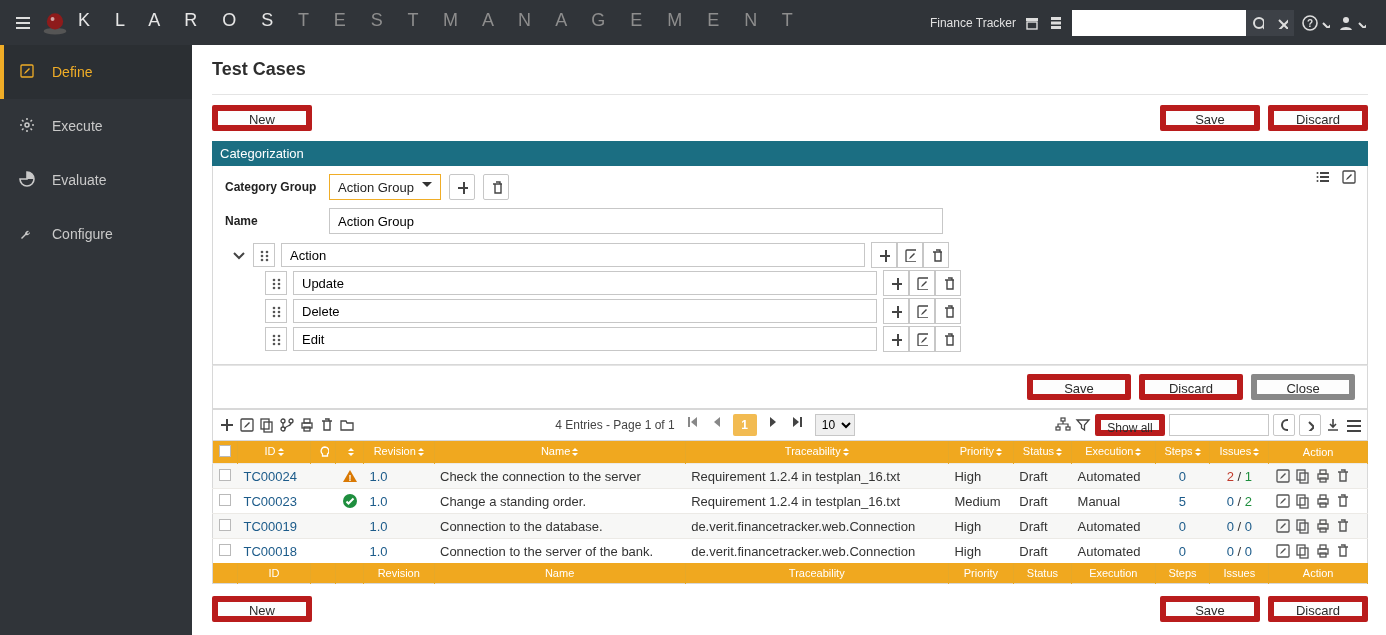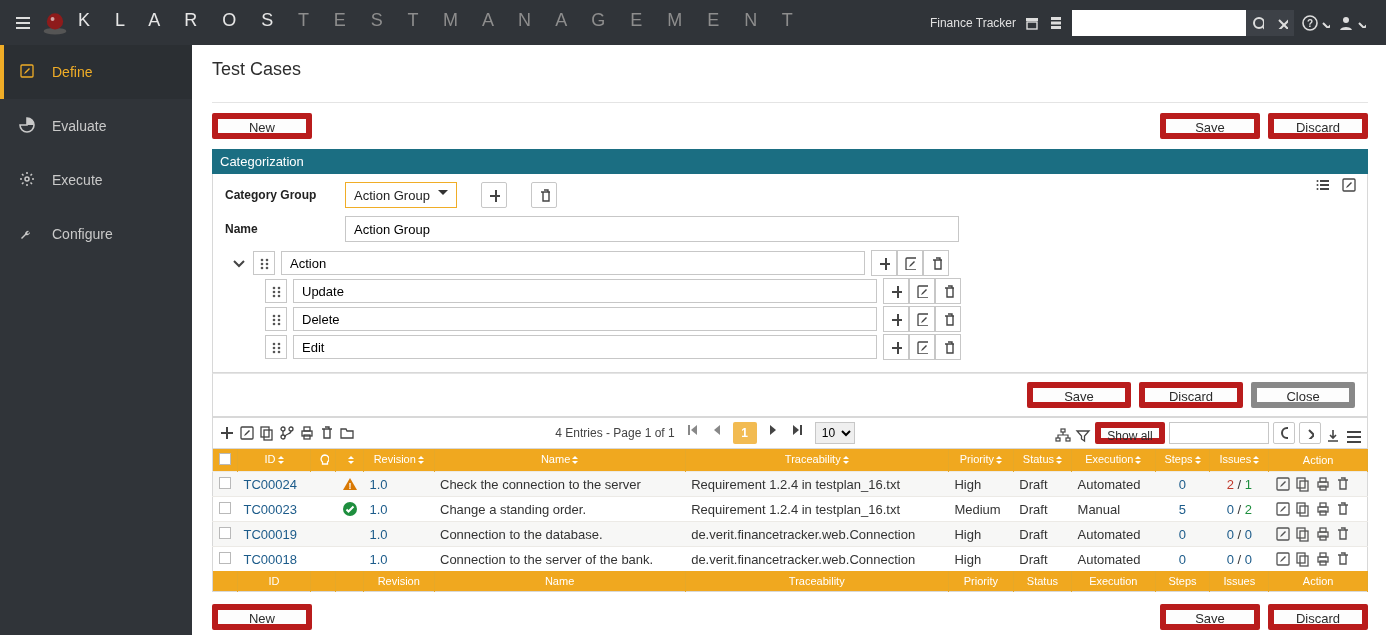--- a/index.html
+++ b/index.html
@@ -26,30 +26,30 @@
 
   
   .layout{display:flex;height:calc(100% - 45px)}
   .sidebar{width:192px;background:var(--dark);color:#c9c9c9;flex:none}
   .nav-item{height:54px;display:flex;align-items:center;gap:14px;padding-left:18px;cursor:pointer;font-size:14px;color:#c9c9c9}
   .nav-item.active{background:var(--dark2);color:var(--gold);border-left:4px solid var(--gold);padding-left:14px}
   .nav-item .ico{width:20px;height:20px;display:flex;align-items:center;justify-content:center}
 
   
   .main{flex:1;overflow:auto;padding:10px 18px 20px 20px}
-  .page-title{font-size:18px;font-weight:400;color:#2e2e2e;margin:4px 0 22px}
+  .page-title{font-size:18px;font-weight:700;color:#2e2e2e;margin:4px 0 14px}
   .hr{height:1px;background:#e4e4e4;margin:6px 0 10px}
   .button-row{display:flex;gap:8px;margin-bottom:10px}
   .button-row .spacer{flex:1}
   .btn{height:26px;min-width:100px;border:6px solid #b91c1c;background:#fdfdfd;font-size:13px;cursor:pointer;border-radius:2px;color:#2b2b2b}
 
   
   .panel-head{background:var(--teal);color:#fff;padding:5px 8px;font-size:13px}
   .panel-body{border:1px solid #d8d8d8;border-top:none;padding:8px 12px 10px;position:relative}
-  .field-row{display:flex;align-items:center;gap:24px;margin-bottom:8px}
+  .field-row{display:flex;align-items:center;gap:8px;margin-bottom:8px}
   .field-label{width:96px;font-weight:600;font-size:12px;color:#222}
   .select-box{border:1px solid var(--gold);height:26px;display:flex;align-items:center;padding:0 26px 0 8px;position:relative;background:#fff;cursor:pointer;font-size:13px;min-width:100px}
   .select-box::after{content:"";position:absolute;right:8px;top:50%;transform:translateY(-50%);width:0;height:0;border:5px solid transparent;border-top-color:#333}
   .icon-btn{width:26px;height:26px;border:1px solid #c7c7c7;background:#fff;display:flex;align-items:center;justify-content:center;cursor:pointer;border-radius:2px;color:#444}
   .text-input{height:26px;border:1px solid #c7c7c7;padding:0 8px;font-size:13px;flex:1;max-width:614px;background:#fff}
   .panel-icons{position:absolute;right:10px;top:6px;display:flex;gap:10px;color:#444}
 
   
   .tree{margin-left:4px;margin-top:4px}
   .tree-row{display:flex;align-items:center;gap:6px;margin-bottom:2px}
@@ -65,21 +65,21 @@
   .panel-footer .btn{min-width:104px}
 
   
   .tabletool{display:flex;align-items:center;border:1px solid #d8d8d8;height:32px;padding:3px 6px;gap:4px}
   .tabletool .tool-left{display:flex;gap:4px;color:#444}
   .tabletool .center{flex:1;display:flex;align-items:center;justify-content:center;gap:10px;color:#444;font-size:12px}
   .page-num{background:var(--goldlight);width:24px;text-align:center;line-height:22px;color:#fff;font-weight:600;border-radius:2px}
   .pg-icon{color:#888;cursor:pointer}
   .paginator{display:flex;gap:8px}
   .page-select{height:22px;border:1px solid #c7c7c7;font-size:12px;padding:0 2px}
-  .tool-right{display:flex;align-items:flex-end;gap:4px;color:#444}
+  .tool-right{display:flex;align-items:center;gap:4px;color:#444}
   .search-input{height:22px;width:100px;border:1px solid #c7c7c7;padding:0 6px;font-size:12px}
 
   
   table.tcs{width:100%;border-collapse:collapse;font-size:13px;border:1px solid #d8d8d8;border-top:none}
   table.tcs th{background:var(--goldhead);color:#fff;font-weight:500;padding:4px 6px;border-right:1px solid #e6a828;font-size:11px;white-space:nowrap}
   table.tcs td{padding:4px 6px;border-top:1px solid #eceae6;color:#333;white-space:nowrap}
   table.tcs tr.alt td{background:var(--rowalt)}
   .sort{display:inline-flex;flex-direction:column;margin-left:2px;vertical-align:middle}
   .sort::before{content:"";width:0;height:0;border:3px solid transparent;border-bottom-color:#fff;margin-bottom:2px}
   .sort::after{content:"";width:0;height:0;border:3px solid transparent;border-top-color:#fff}
@@ -304,32 +304,32 @@
         <span class="ico">
           <svg width="18" height="18">
             <use href="#i-pencil-sq"></use>
           </svg>
         </span>
         <span>Define</span>
       </div>
     <div class="nav-item">
         <span class="ico">
           <svg width="18" height="18">
+            <use href="#i-gear"></use>
+          </svg>
+        </span>
+        <span>Execute</span>
+      </div>
+    <div class="nav-item">
+        <span class="ico">
+          <svg width="18" height="18">
             <use href="#i-pie"></use>
           </svg>
         </span>
         <span>Evaluate</span>
-      </div>
-    <div class="nav-item">
-        <span class="ico">
-          <svg width="18" height="18">
-            <use href="#i-gear"></use>
-          </svg>
-        </span>
-        <span>Execute</span>
       </div>
     <div class="nav-item">
         <span class="ico">
           <svg width="18" height="18">
             <use href="#i-wrench"></use>
           </svg>
         </span>
         <span>Configure</span>
       </div>
   </div>

